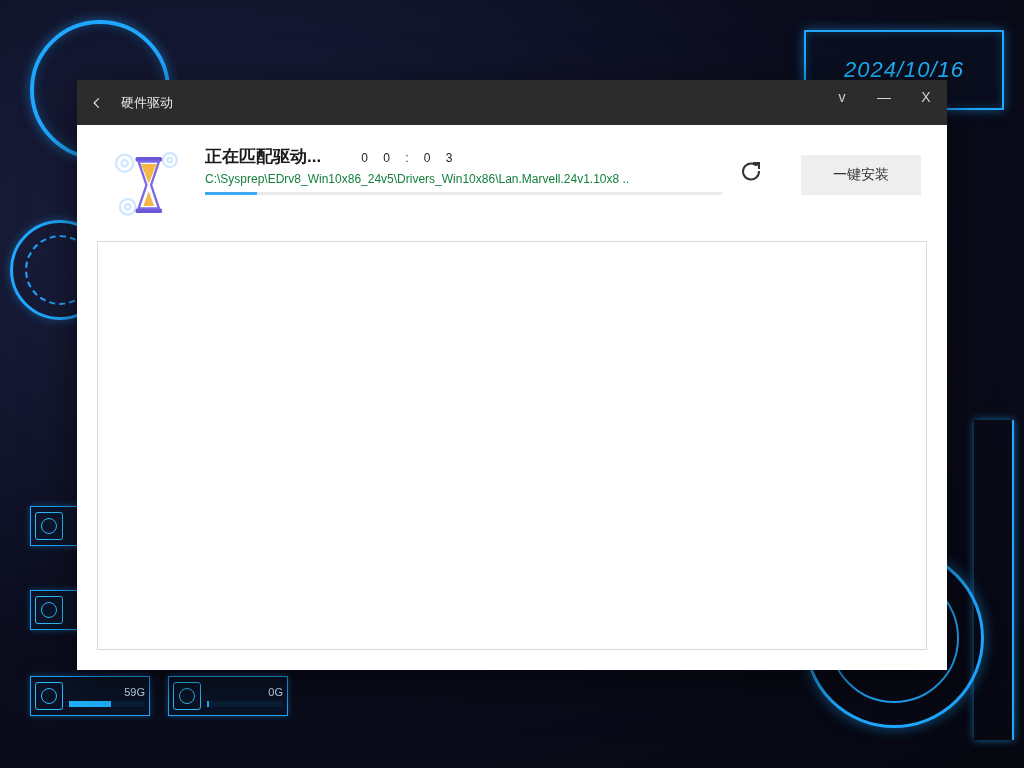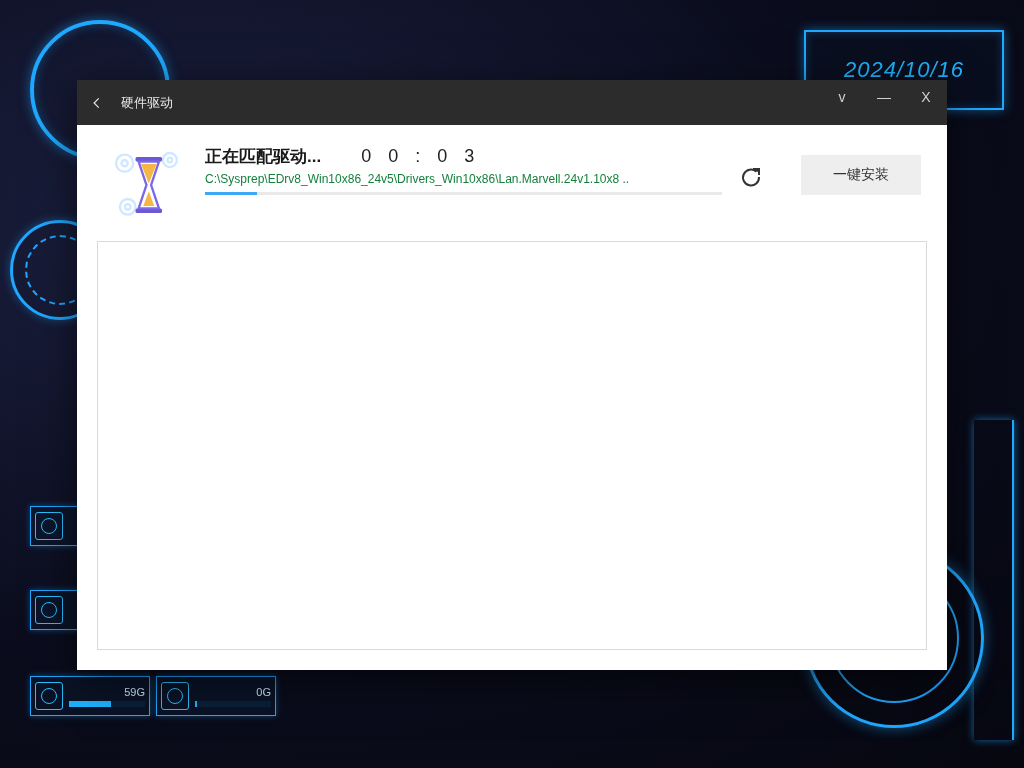--- a/index.html
+++ b/index.html
@@ -87,26 +87,26 @@
   }
   .hourglass{
     width:90px;height:80px;flex:none;position:relative;
     display:flex;align-items:center;justify-content:center;
   }
   .hourglass svg{width:82px;height:78px;}
 
   .status-col{flex:1;min-width:0;display:flex;flex-direction:column;gap:4px;}
   .status-line{display:flex;align-items:baseline;gap:40px;}
   .status-title{font-size:17px;font-weight:700;color:#1a1a1a;}
-  .timer{font-size:18px;letter-spacing:6px;color:#222;}
+  .timer{font-size:12px;letter-spacing:6px;color:#222;}
   .path{font-size:12px;color:#15803d;white-space:nowrap;overflow:hidden;text-overflow:ellipsis;}
   .progress{height:3px;background:#eaeaea;position:relative;margin-top:2px;}
   .progress .pfill{position:absolute;left:0;top:0;bottom:0;width:10%;background:#3da9f5;}
 
-  .action-col{display:flex;align-items:flex-end;gap:33px;padding-top:10px;}
+  .action-col{display:flex;align-items:flex-start;gap:33px;padding-top:10px;}
   .refresh-btn{width:34px;height:34px;border:none;background:transparent;cursor:pointer;display:flex;align-items:center;justify-content:center;}
   .refresh-btn svg{width:24px;height:24px;stroke:#333;stroke-width:2;fill:none;}
   .install-btn{
     width:120px;height:40px;background:#eeeeee;color:#333;border:none;cursor:pointer;
     font-size:14px;font-family:inherit;
   }
 
   .body-area{
     margin:6px 20px 20px 20px;
     flex:1;
@@ -134,21 +134,21 @@
 
 <div class="hdd-widget" style="left:30px;top:676px;">
   <div class="disk-icon"></div>
   <div class="bar-area">
     <div class="label">59G</div>
     <div class="bar">
         <div class="fill" id="disk-fill-0" style="width: 55%;"></div>
       </div>
   </div>
 </div>
-<div class="hdd-widget" style="left:156px;top:676px;">
+<div class="hdd-widget" style="left:168px;top:676px;">
   <div class="disk-icon"></div>
   <div class="bar-area">
     <div class="label">0G</div>
     <div class="bar">
         <div class="fill" id="disk-fill-1" style="width: 2%;"></div>
       </div>
   </div>
 </div>
 
 <div class="bg-deco circuit-ring"></div>

